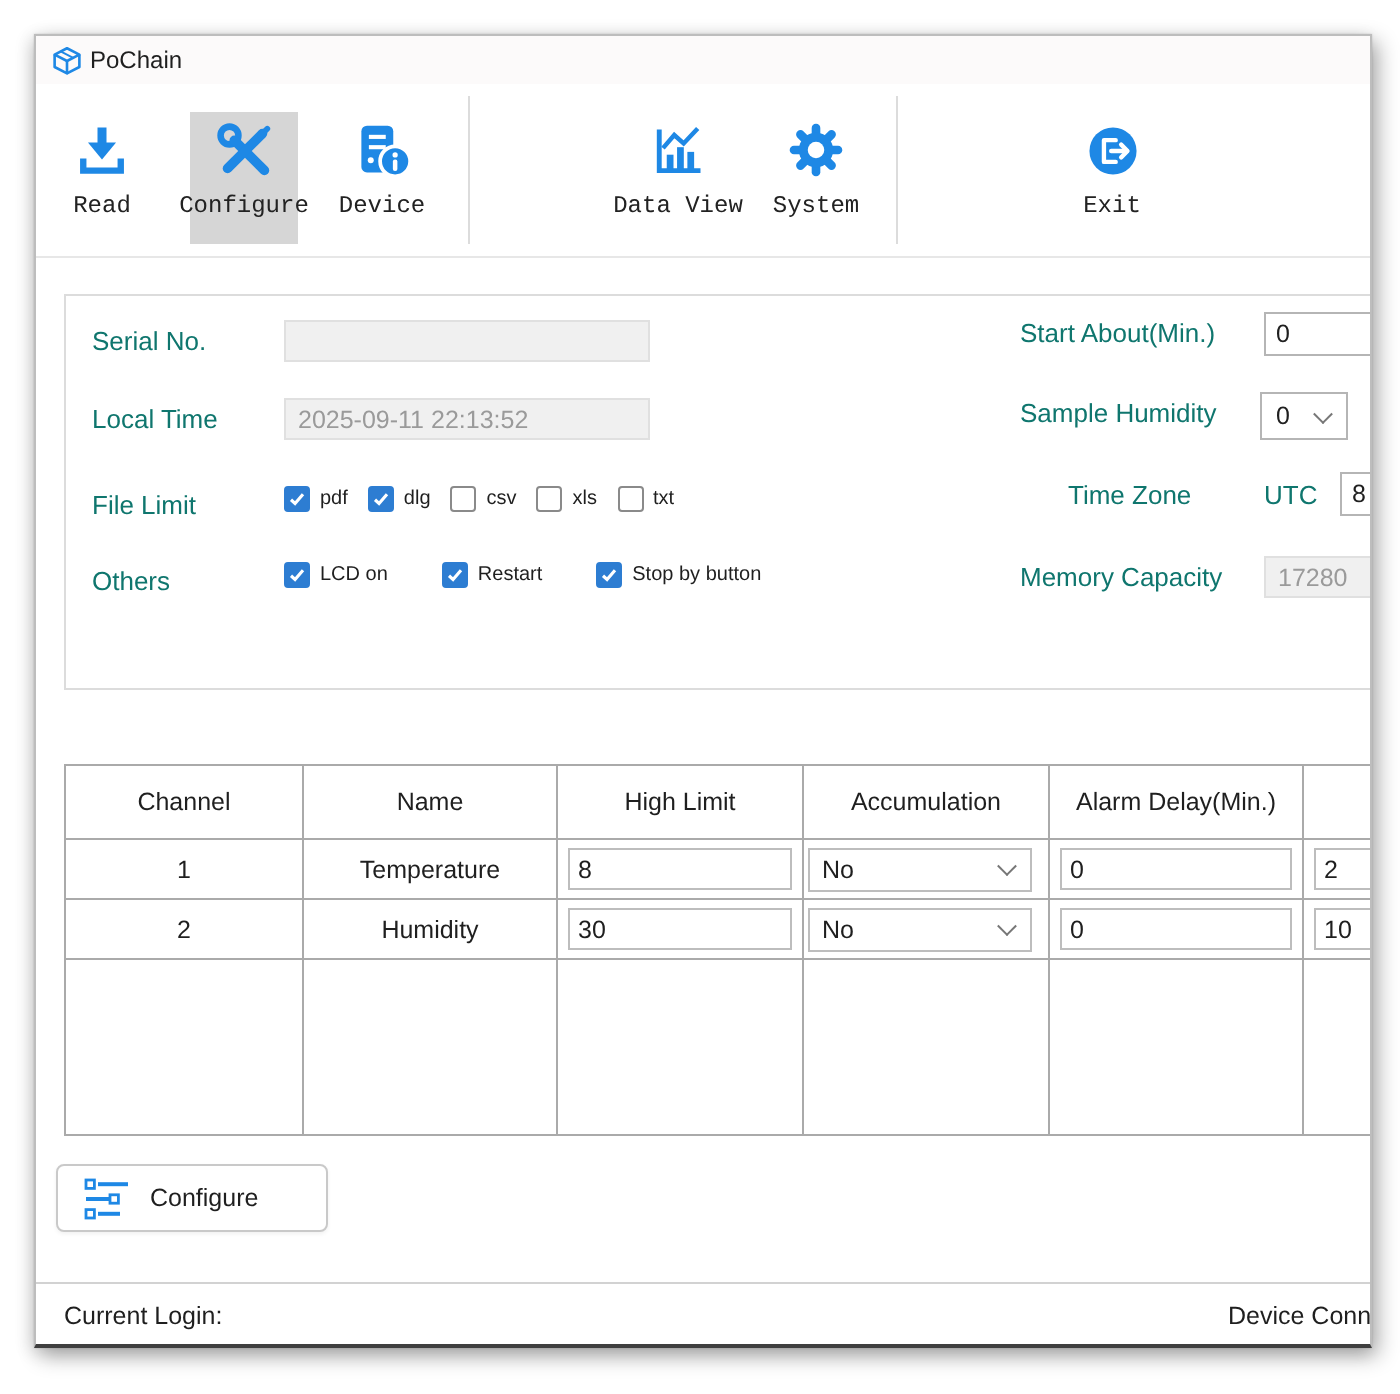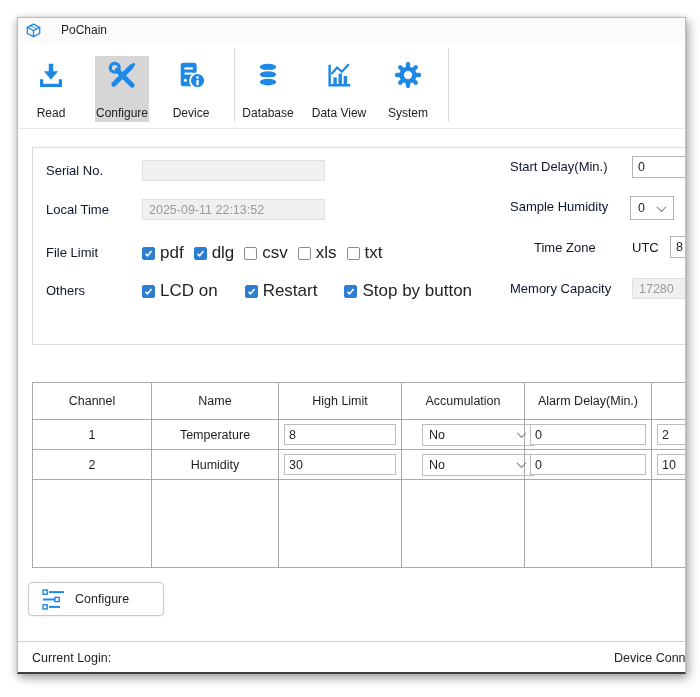--- a/index.html
+++ b/index.html
@@ -6,42 +6,42 @@
   html,body { width:700px; height:697px; overflow:hidden; background:#ffffff;
     font-family:"Liberation Sans","DejaVu Sans",sans-serif; color:#1f1f1f; }
 
   .window { position:absolute; left:17px; top:17px; width:669px; height:657px;
     background:#fff; border:1px solid #bdbdbd; border-bottom:2px solid #3f3f3f;
     box-shadow:0 0 1px rgba(0,0,0,.15), 3px 4px 10px rgba(0,0,0,.32), -2px 2px 8px rgba(0,0,0,.12);
     overflow:hidden; }
 
   
   .titlebar { position:absolute; left:0; top:0; right:0; height:24px; background:#fcfafa;
-    display:flex; align-items:center; padding-left:8px; gap:20px; font-size:12px; }
+    display:flex; align-items:center; padding-left:8px; gap:4px; font-size:12px; }
 
   
   .toolbar { position:absolute; left:0; top:24px; right:0; height:87px; background:#fff;
     border-bottom:1px solid #e7e7e7; }
   .tb-btn { position:absolute; top:14px; height:66px; display:flex; flex-direction:column;
     align-items:center; font-size:12px; color:#222; cursor:default; }
   .tb-btn .ic { height:38px; display:flex; align-items:center; justify-content:center; }
-  .tb-btn .lb { margin-top:12px; white-space:nowrap; }
+  .tb-btn .lb { margin-top:2px; white-space:nowrap;font-family:Liberation Mono, monospace; }
   .tb-btn.active { background:#d6d6d6; }
   .tb-sep { position:absolute; top:6px; width:1px; height:74px; background:#dcdcdc; }
 
   
   .groupbox { position:absolute; left:14px; top:129px; width:700px; height:198px;
     border:1px solid #dcdcdc; background:#fff; }
-  .flabel { position:absolute; font-size:13px; color:#0f172a; white-space:nowrap; }
+  .flabel { position:absolute; font-size:13px; color:#0f766e; white-space:nowrap; }
   .ginput { position:absolute; height:21px; background:#f0f0f0; border:1px solid #e0e0e0;
     font-size:12.5px; color:#9a9a9a; padding:0 6px; font-family:inherit; }
   .winput { position:absolute; height:22px; background:#fff; border:1px solid #b5b5b5;
     font-size:12.5px; color:#1f1f1f; padding:0 5px; font-family:inherit; }
   .cbrow { position:absolute; display:flex; align-items:center; }
-  .cbitem { display:flex; align-items:center; gap:5px; font-size:17px; }
+  .cbitem { display:flex; align-items:center; gap:5px; font-size:10px; }
   .cb { width:13px; height:13px; border-radius:2px; display:inline-flex; align-items:center;
     justify-content:center; flex:0 0 auto; }
   .cb.checked { background:#2d7dd2; border:1px solid #2d7dd2; }
   .cb.unchecked { background:#fff; border:1px solid #8a8a8a; }
   .fselect { position:absolute; background:#fff; border:1px solid #b5b5b5; font-size:12.5px;
     display:flex; align-items:center; padding-left:7px; }
   .chev { width:7px; height:7px; border-right:1.5px solid #777; border-bottom:1.5px solid #777;
     transform:rotate(45deg) translate(-1px,-1px); margin-left:auto; margin-right:8px; flex:0 0 auto; }
 
   
@@ -49,21 +49,21 @@
   table.cfg { border-collapse:collapse; table-layout:fixed; width:749px; background:#fff; }
   table.cfg th, table.cfg td { border:1px solid #aaaaaa; font-weight:normal; font-size:12.5px;
     text-align:center; padding:0; vertical-align:middle; }
   table.cfg { border:1px solid #8f8f8f; }
   tr.hdr th { height:37px; }
   tr.r { height:30px; }
   tr.empty td { height:88px; }
   .tinput { display:block; width:calc(100% - 10px); margin:0 5px; height:21px;
     border:1px solid #bdbdbd; background:#fff; font-size:12.5px; padding:0 4px;
     font-family:inherit; color:#1f1f1f; text-align:left; }
-  .tselect { display:flex; align-items:center; width:calc(100% - 10px); margin:0 20px; height:22px;
+  .tselect { display:flex; align-items:center; width:calc(100% - 10px); margin:0 2px; height:22px;
     border:1px solid #bdbdbd; background:#fff; font-size:12.5px; padding-left:6px; text-align:left; }
   .tinput.narrow { width:120px; }
 
   
   .btn-configure { position:absolute; left:10px; top:564px; width:136px; height:34px;
     background:#fff; border:1px solid #c9c9c9; border-radius:4px; display:flex; align-items:center;
     gap:9px; padding-left:13px; font-size:12.5px; cursor:default; box-shadow:0 1px 2px rgba(0,0,0,.06); }
 
   
   .statusbar { position:absolute; left:0; right:0; top:623px; height:32px;
@@ -123,30 +123,20 @@
           <circle cx="23" cy="22" r="8" fill="#1E88E5" stroke="#fff" stroke-width="2"></circle>
           <circle cx="23" cy="18.6" r="1.4" fill="#fff"></circle>
           <rect x="21.8" y="21" width="2.4" height="6.2" rx="1.1" fill="#fff"></rect>
         </svg>
       </span>
       <span class="lb">Device</span>
     </div>
 
     <div class="tb-sep" style="left:216px;"></div>
 
-    <div class="tb-btn" style="left:220px;width:60px;">
-      <span class="ic">
-        <svg width="30" height="30" viewBox="0 0 32 32">
-          <ellipse cx="16" cy="7.5" rx="9.5" ry="4.4" fill="#1E88E5" stroke="#fff" stroke-width="1.6"></ellipse>
-          <ellipse cx="16" cy="15.5" rx="9.5" ry="4.4" fill="#1E88E5" stroke="#fff" stroke-width="1.6"></ellipse>
-          <ellipse cx="16" cy="23.5" rx="9.5" ry="4.4" fill="#1E88E5" stroke="#fff" stroke-width="1.6"></ellipse>
-        </svg>
-      </span>
-      <span class="lb">Database</span>
-    </div>
 
     <div class="tb-btn" style="left:362px;width:56px;">
       <span class="ic">
         <svg width="30" height="30" viewBox="0 0 32 32">
           <g fill="#1E88E5">
             <rect x="13.7" y="2" width="4.6" height="28" rx="2.2"></rect>
             <rect x="13.7" y="2" width="4.6" height="28" rx="2.2" transform="rotate(45 16 16)"></rect>
             <rect x="13.7" y="2" width="4.6" height="28" rx="2.2" transform="rotate(90 16 16)"></rect>
             <rect x="13.7" y="2" width="4.6" height="28" rx="2.2" transform="rotate(135 16 16)"></rect>
             <circle cx="16" cy="16" r="9.2"></circle>
@@ -166,20 +156,31 @@
           <rect x="21" y="17" width="3.6" height="10" fill="#1E88E5"></rect>
           <polyline points="8,15 14,8 19,12.5 26.5,4.5" fill="none" stroke="#1E88E5" stroke-width="2.4"></polyline>
         </svg>
       </span>
       <span class="lb">Data View</span>
     </div>
 
     <div class="tb-sep" style="left:430px;"></div>
 
 
+    <div class="tb-btn" style="left:512px;width:52px;">
+      <span class="ic">
+        <svg width="29" height="29" viewBox="0 0 32 32">
+          <circle cx="16" cy="16" r="13" fill="#1E88E5"></circle>
+          <path d="M17.5 10 H11 V22 H17.5" fill="none" stroke="#fff" stroke-width="2.4" stroke-linecap="round" stroke-linejoin="round"></path>
+          <line x1="15" y1="16" x2="23.5" y2="16" stroke="#fff" stroke-width="2.4" stroke-linecap="round"></line>
+          <polyline points="20.5,12.5 24,16 20.5,19.5" fill="none" stroke="#fff" stroke-width="2.4" stroke-linecap="round" stroke-linejoin="round"></polyline>
+        </svg>
+      </span>
+      <span class="lb">Exit</span>
+    </div>
   </div>
 
   <div class="groupbox">
 
     <span class="flabel" style="left:13px;top:15px;">Serial No.</span>
     <input class="ginput" style="left: 109px; top: 12px; width: 183px;" disabled="" value="">
 
     <span class="flabel" style="left:13px;top:54px;">Local Time</span>
     <input class="ginput" style="left: 109px; top: 51px; width: 183px;" disabled="" value="2025-09-11 22:13:52">
 
@@ -236,21 +237,21 @@
       <span class="cbitem">
         <span class="cb checked">
             <svg width="9" height="9" viewBox="0 0 12 12">
               <polyline points="2,6.5 4.7,9 10,2.8" fill="none" stroke="#fff" stroke-width="2.1"></polyline>
             </svg>
           </span>
         <span>Stop by button</span>
       </span>
     </div>
 
-    <span class="flabel" style="left:477px;top:11px;">Start Delay(Min.)</span>
+    <span class="flabel" style="left:477px;top:11px;">Start About(Min.)</span>
     <input class="winput" style="left: 599px; top: 8px; width: 110px;" value="0">
 
     <span class="flabel" style="left:477px;top:51px;">Sample Humidity</span>
     <div class="fselect" style="left:597px;top:48px;width:44px;height:24px;">
       <span>0</span>
       <span class="chev"></span>
     </div>
     <span class="flabel" style="left:652px;top:52px;">Hour</span>
 
     <span class="flabel" style="left:477px;top:92px;margin-left:24px;">Time Zone</span>

